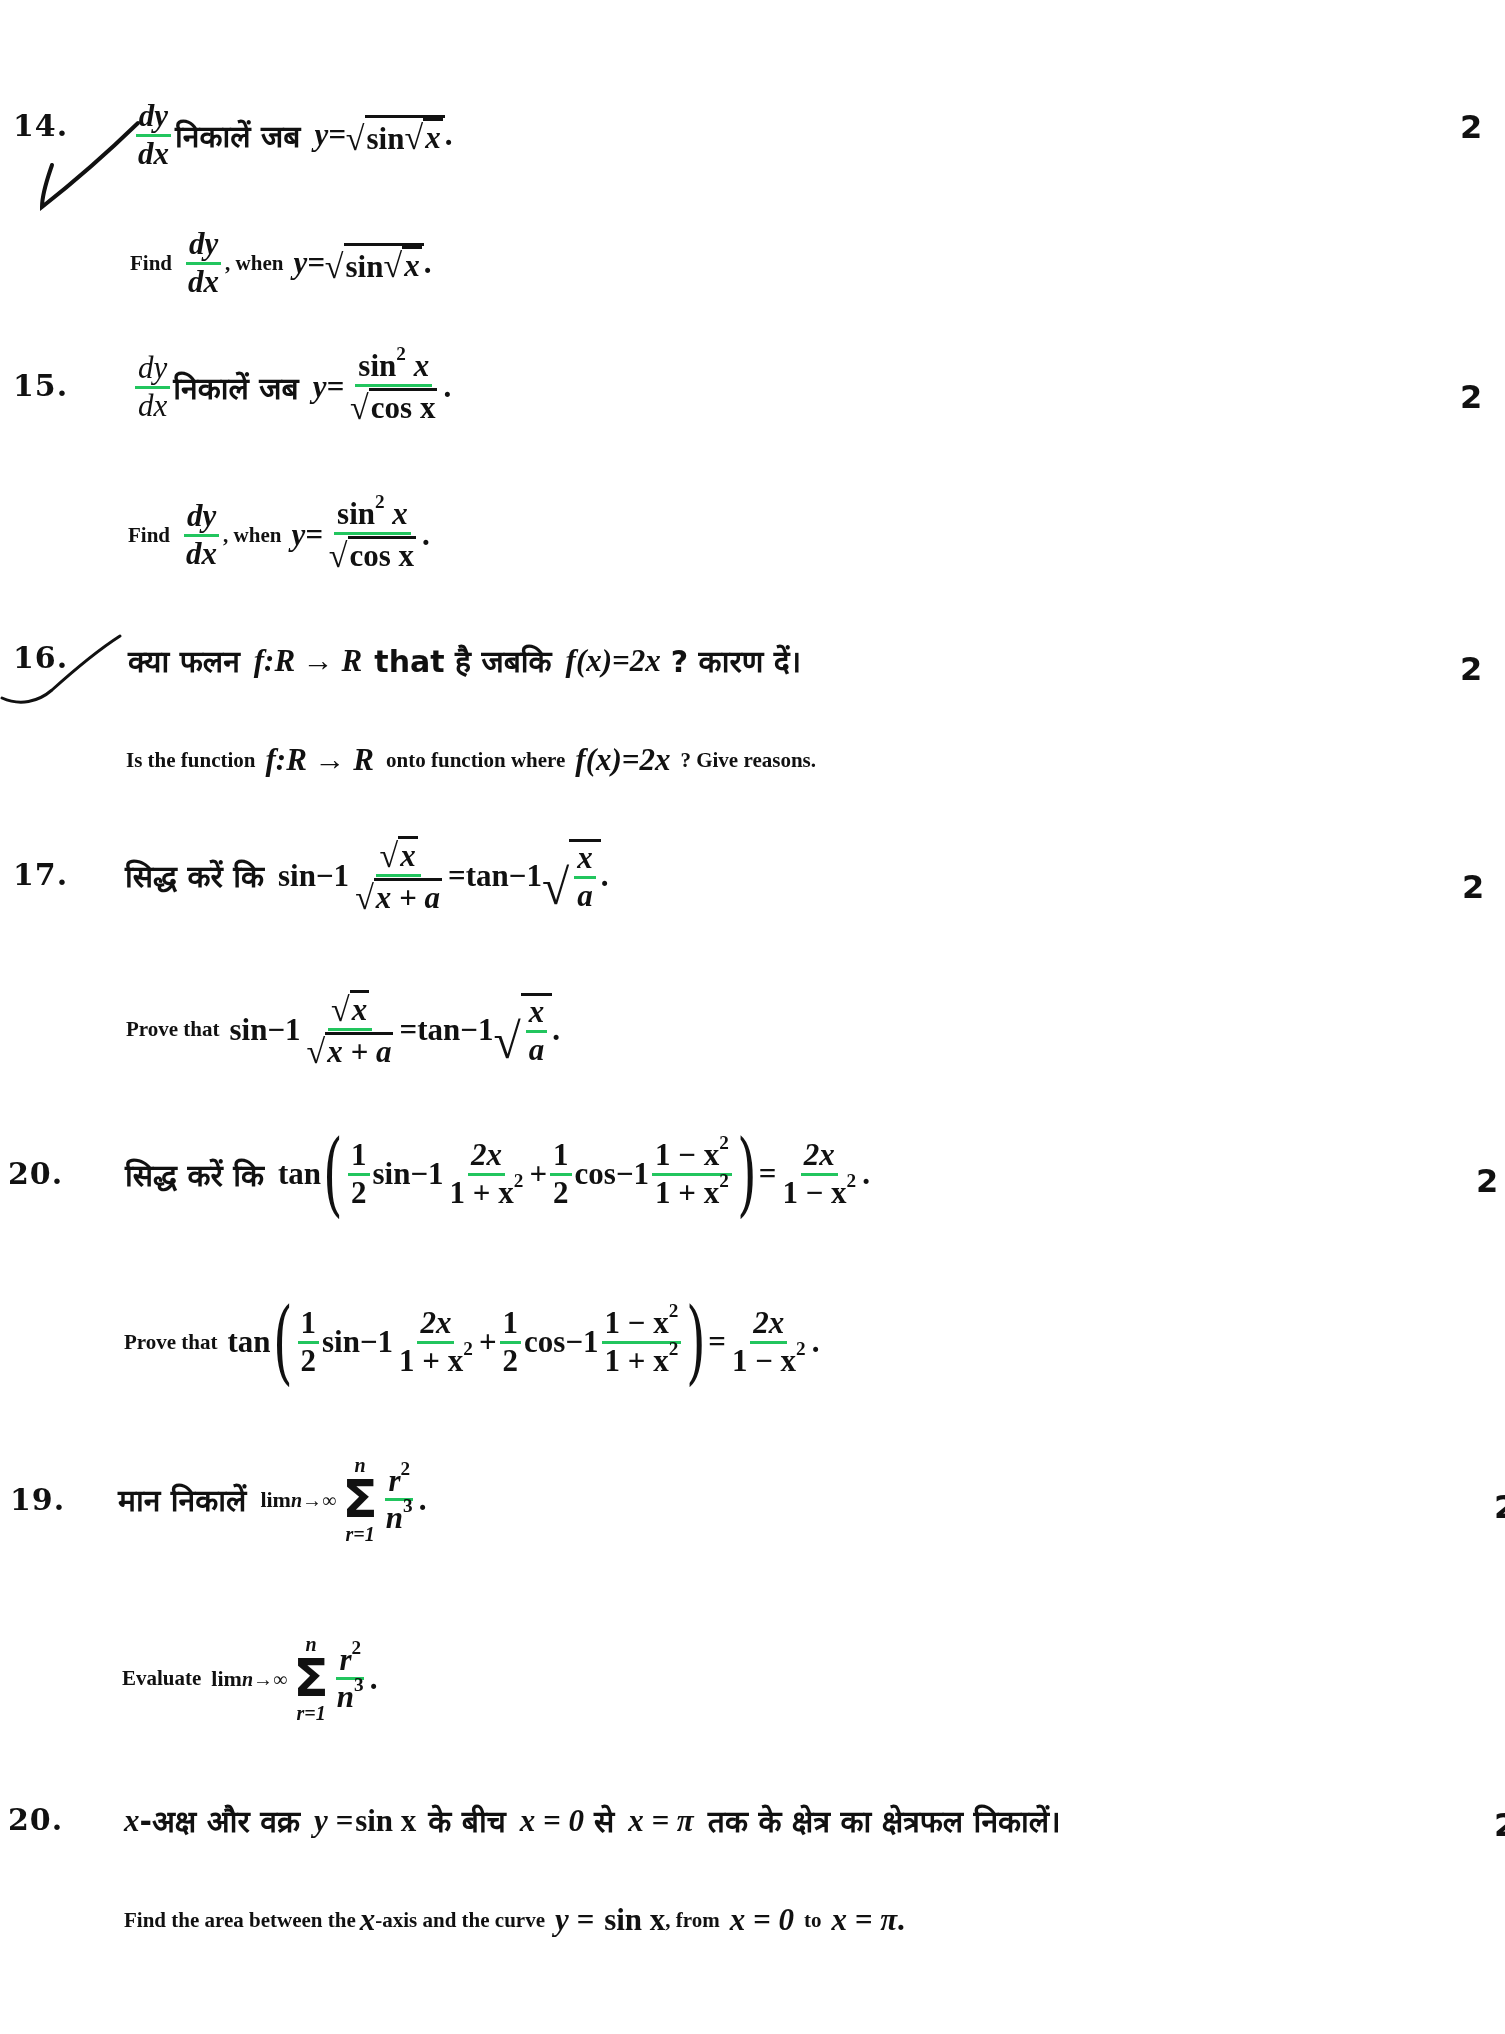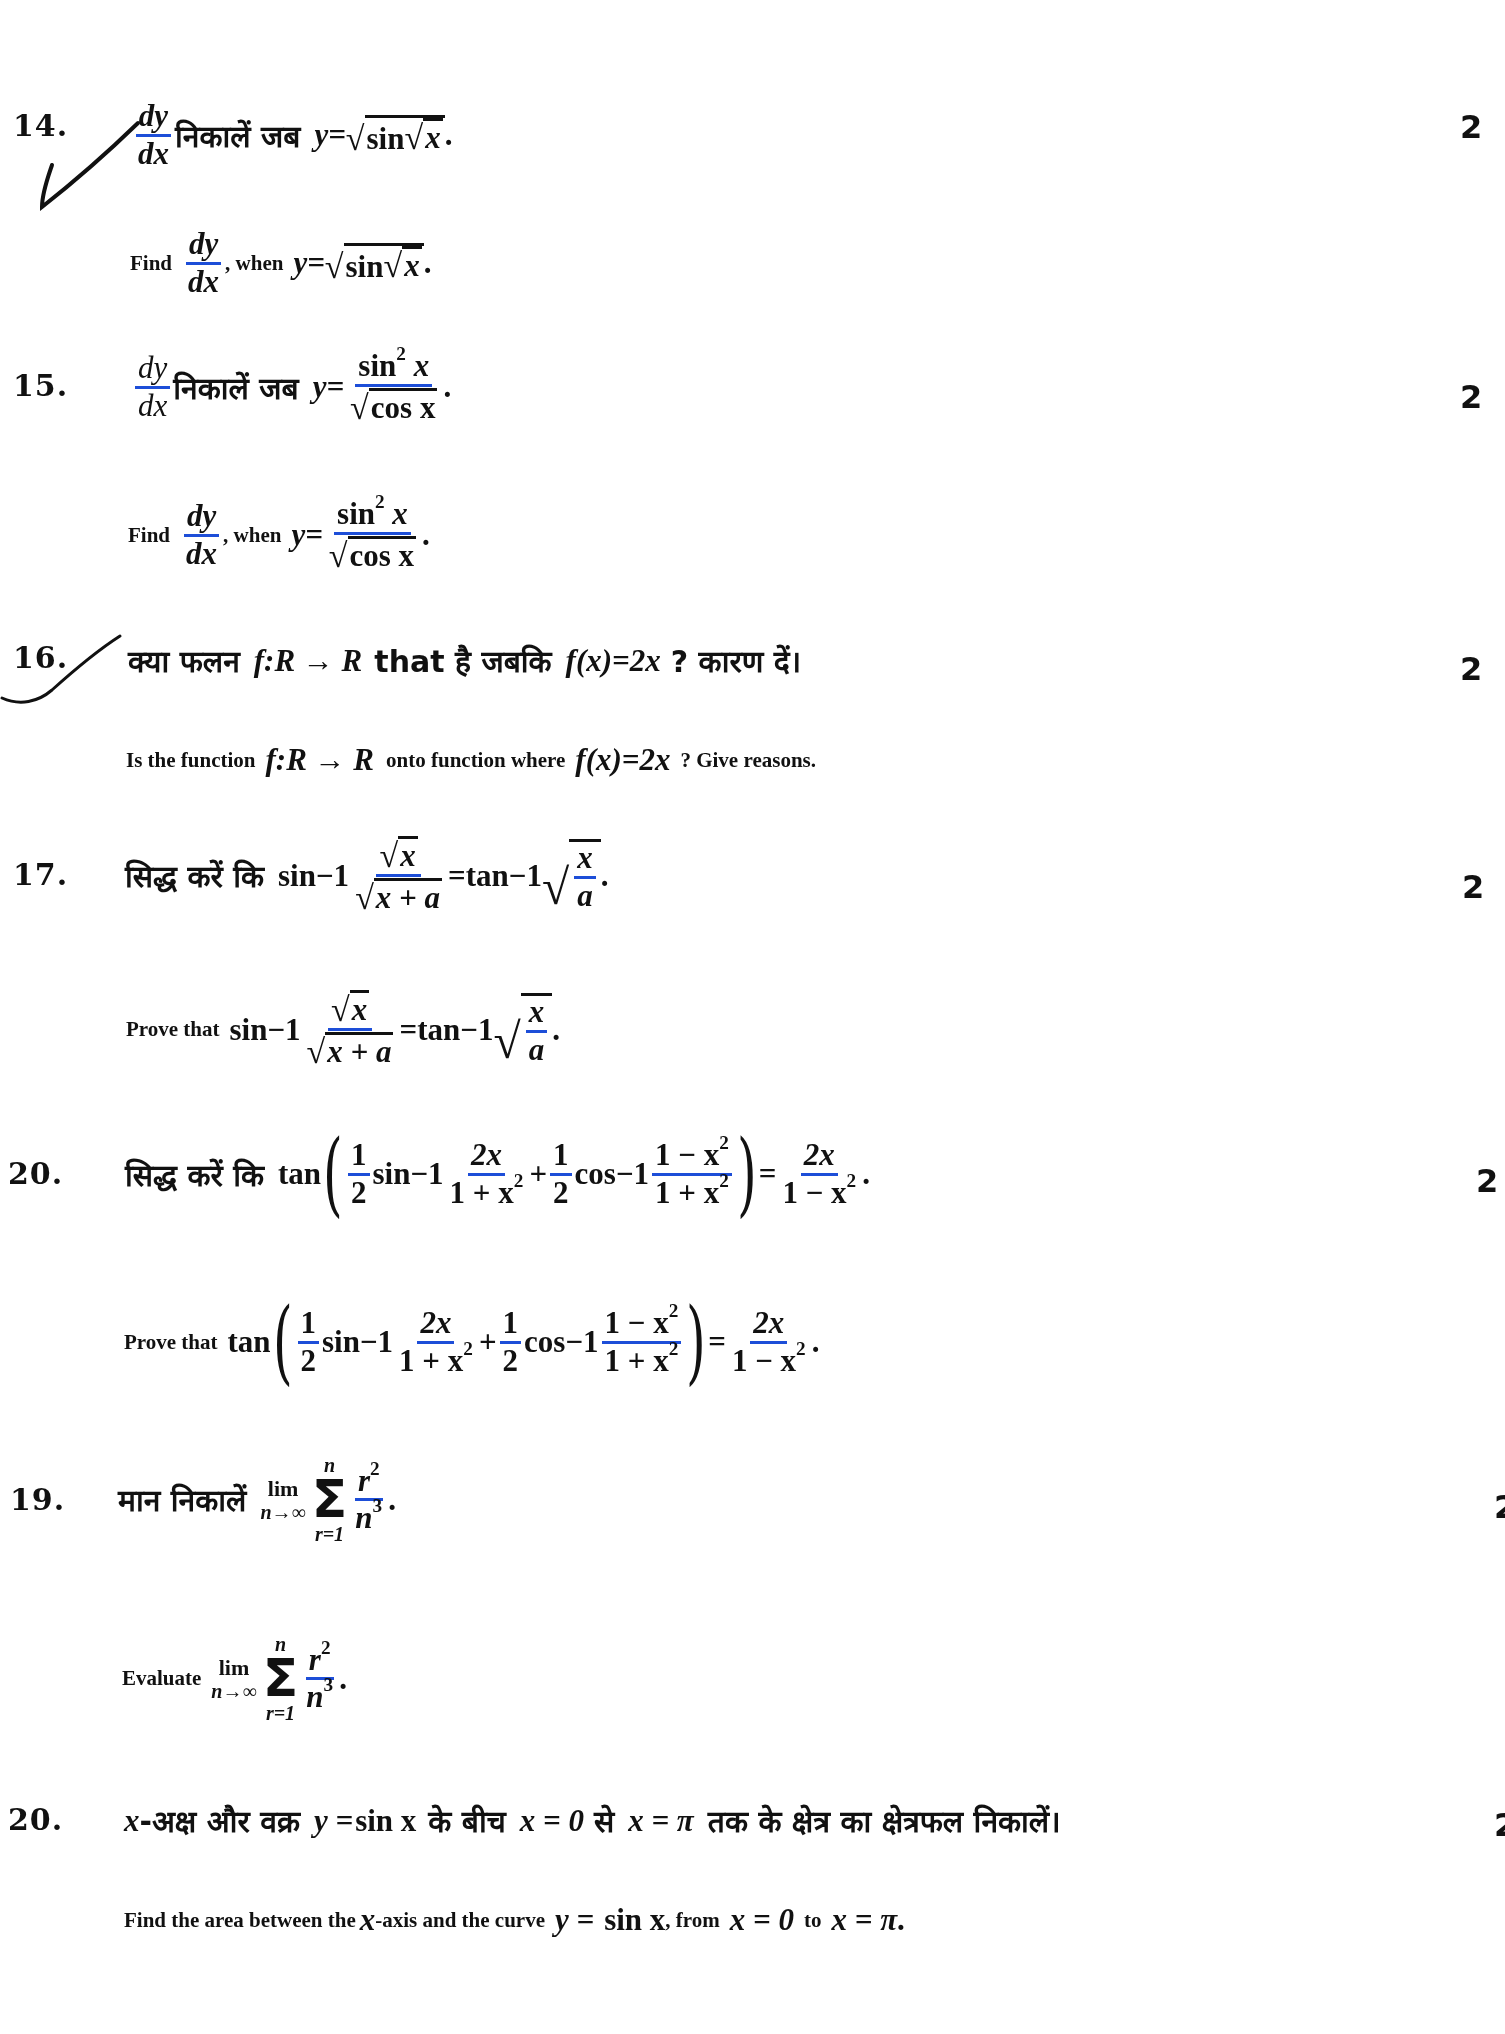--- a/index.html
+++ b/index.html
@@ -6,31 +6,31 @@
   body { width:1505px; height:2034px; position:relative; overflow:hidden;
          font-family:"DejaVu Serif","Liberation Serif",serif; color:#111; }
   .row { position:absolute; display:flex; align-items:center; white-space:nowrap; font-size:31px; font-weight:bold; }
   .qnum { position:absolute; font-size:30px; font-weight:bold; letter-spacing:1px; }
   .mark { position:absolute; font-size:32px; font-weight:bold; font-family:"DejaVu Sans","Liberation Sans",sans-serif; }
   .hi { font-family:"DejaVu Sans","Liberation Sans",sans-serif; font-weight:bold; font-size:30px; margin-right:14px; }
   .en { font-family:"Liberation Serif","DejaVu Serif",serif; font-weight:bold; font-size:21px; margin-right:10px; }
   .m { font-family:"Liberation Serif","DejaVu Serif",serif; font-size:31px; font-weight:bold; }
   .it { font-style:italic; }
   .frac { display:inline-flex; flex-direction:column; align-items:center; vertical-align:middle; margin:0 3px; line-height:1.05; }
-  .frac .num { border-bottom:3px solid #1d4ed8; padding:0 3px 1px; }
+  .frac .num { border-bottom:3px solid #22c55e; padding:0 3px 1px; }
   .frac .den { padding:1px 3px 0;text-align:center; }
   .sqrt { display:inline-flex; align-items:flex-end; }
   .sqrt .rad { font-size:1.1em; line-height:1; }
   .sqrt .under { border-top:3px solid #111; padding:0 2px; line-height:1.1; }
   sup { font-size:0.62em; vertical-align:0.85em; line-height:0; }
   .paren { font-size:92px; font-weight:normal; line-height:1; transform:scaleX(0.55); display:inline-block; margin:0 -6px; }
   .sum { display:inline-flex; flex-direction:column; align-items:center; line-height:1; margin:0 2px; }
   .sum .top, .sum .bot { font-size:20px; font-style:italic; }
   .sum .sig { font-size:52px; line-height:0.95; font-family:"DejaVu Sans", sans-serif; }
-  .lim { display:inline-flex; flex-direction:column; align-items:center; line-height:1.1; margin-right:4px; }
+  .lim { display:inline-flex; flex-direction:row; align-items:center; line-height:1.1; margin-right:4px; }
   .lim .l1 { font-size:22px; }
   .lim .l2 { font-size:20px; font-style:italic; }
   .tick { position:absolute; }
 </style>
 </head>
 <body>
 
 <div class="qnum" style="left:13px;top:108px">14.</div>
 <svg class="tick" style="left:30px;top:115px" width="115" height="105">
   <path d="M22 50 C18 62, 12 78, 12 92 C40 70, 75 40, 108 8" stroke="#111" stroke-width="4" fill="none" stroke-linecap="round"></path>

